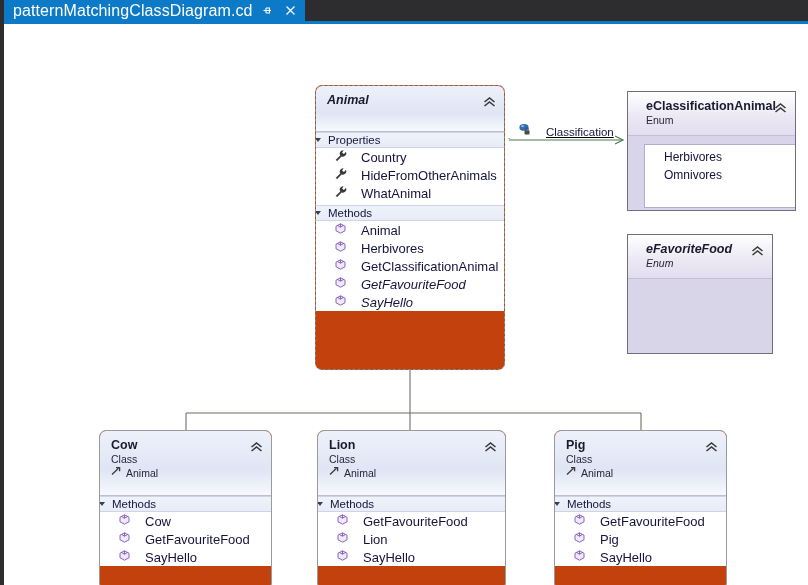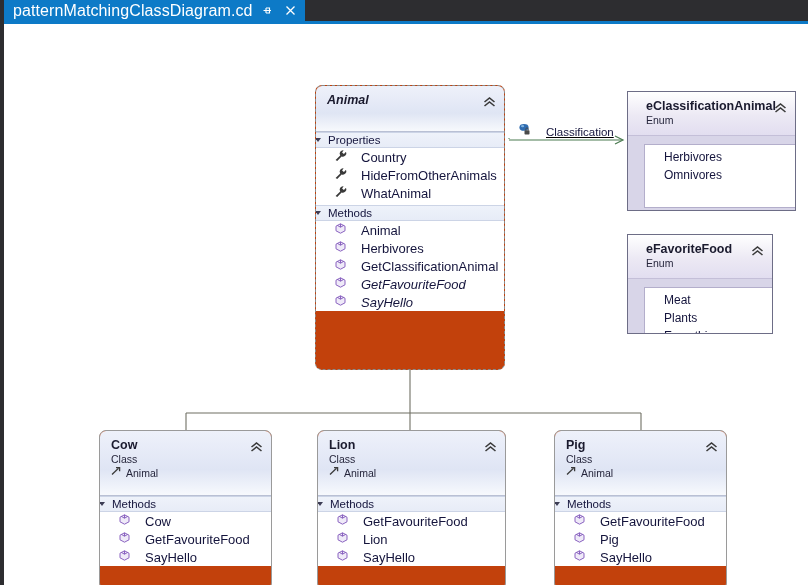--- a/index.html
+++ b/index.html
@@ -273,35 +273,30 @@
             <path d="M1.5 9 L6.5 5 L11.5 9" stroke="#3a3a3a" stroke-width="1.6" fill="none"></path>
           </svg>
         </span>
       </div>
       <div class="enm-panel" style="left:16px; top:52px; width:152px; height:64px;">
         <div class="enm-item" style="margin-top:3px;">Herbivores</div>
         <div class="enm-item">Omnivores</div>
       </div>
     </div>
 
-    <div class="shape enm" style="left:623px; top:213px; width:146px; height:100px;">
+    <div class="shape enm" style="left:623px; top:213px; width:146px; height:120px;font-style:italic;">
       <div class="enm-head" style="height:44px;">
         <div class="shape-title">eFavoriteFood</div>
         <div class="shape-sub">Enum</div>
         <span class="chev">
           <svg width="13" height="11" viewBox="0 0 13 11">
             <path d="M1.5 5 L6.5 1 L11.5 5" stroke="#3a3a3a" stroke-width="1.6" fill="none"></path>
             <path d="M1.5 9 L6.5 5 L11.5 9" stroke="#3a3a3a" stroke-width="1.6" fill="none"></path>
           </svg>
         </span>
-      </div>
-      <div class="enm-panel" style="left:16px; top:52px; width:129px; height:64px;">
-        <div class="enm-item" style="margin-top:3px;">Meat</div>
-        <div class="enm-item">Plants</div>
-        <div class="enm-item">Everything</div>
       </div>
     </div>
 
     <div class="shape cls" style="left:95px; top:409px; width:173px; height:160px;">
       <div class="cls-head" style="height:65px;">
         <div class="shape-title">Cow</div>
         <div class="shape-sub">Class</div>
         <div class="shape-base">
           <span>
             <svg width="11" height="11" viewBox="0 0 11 11">

